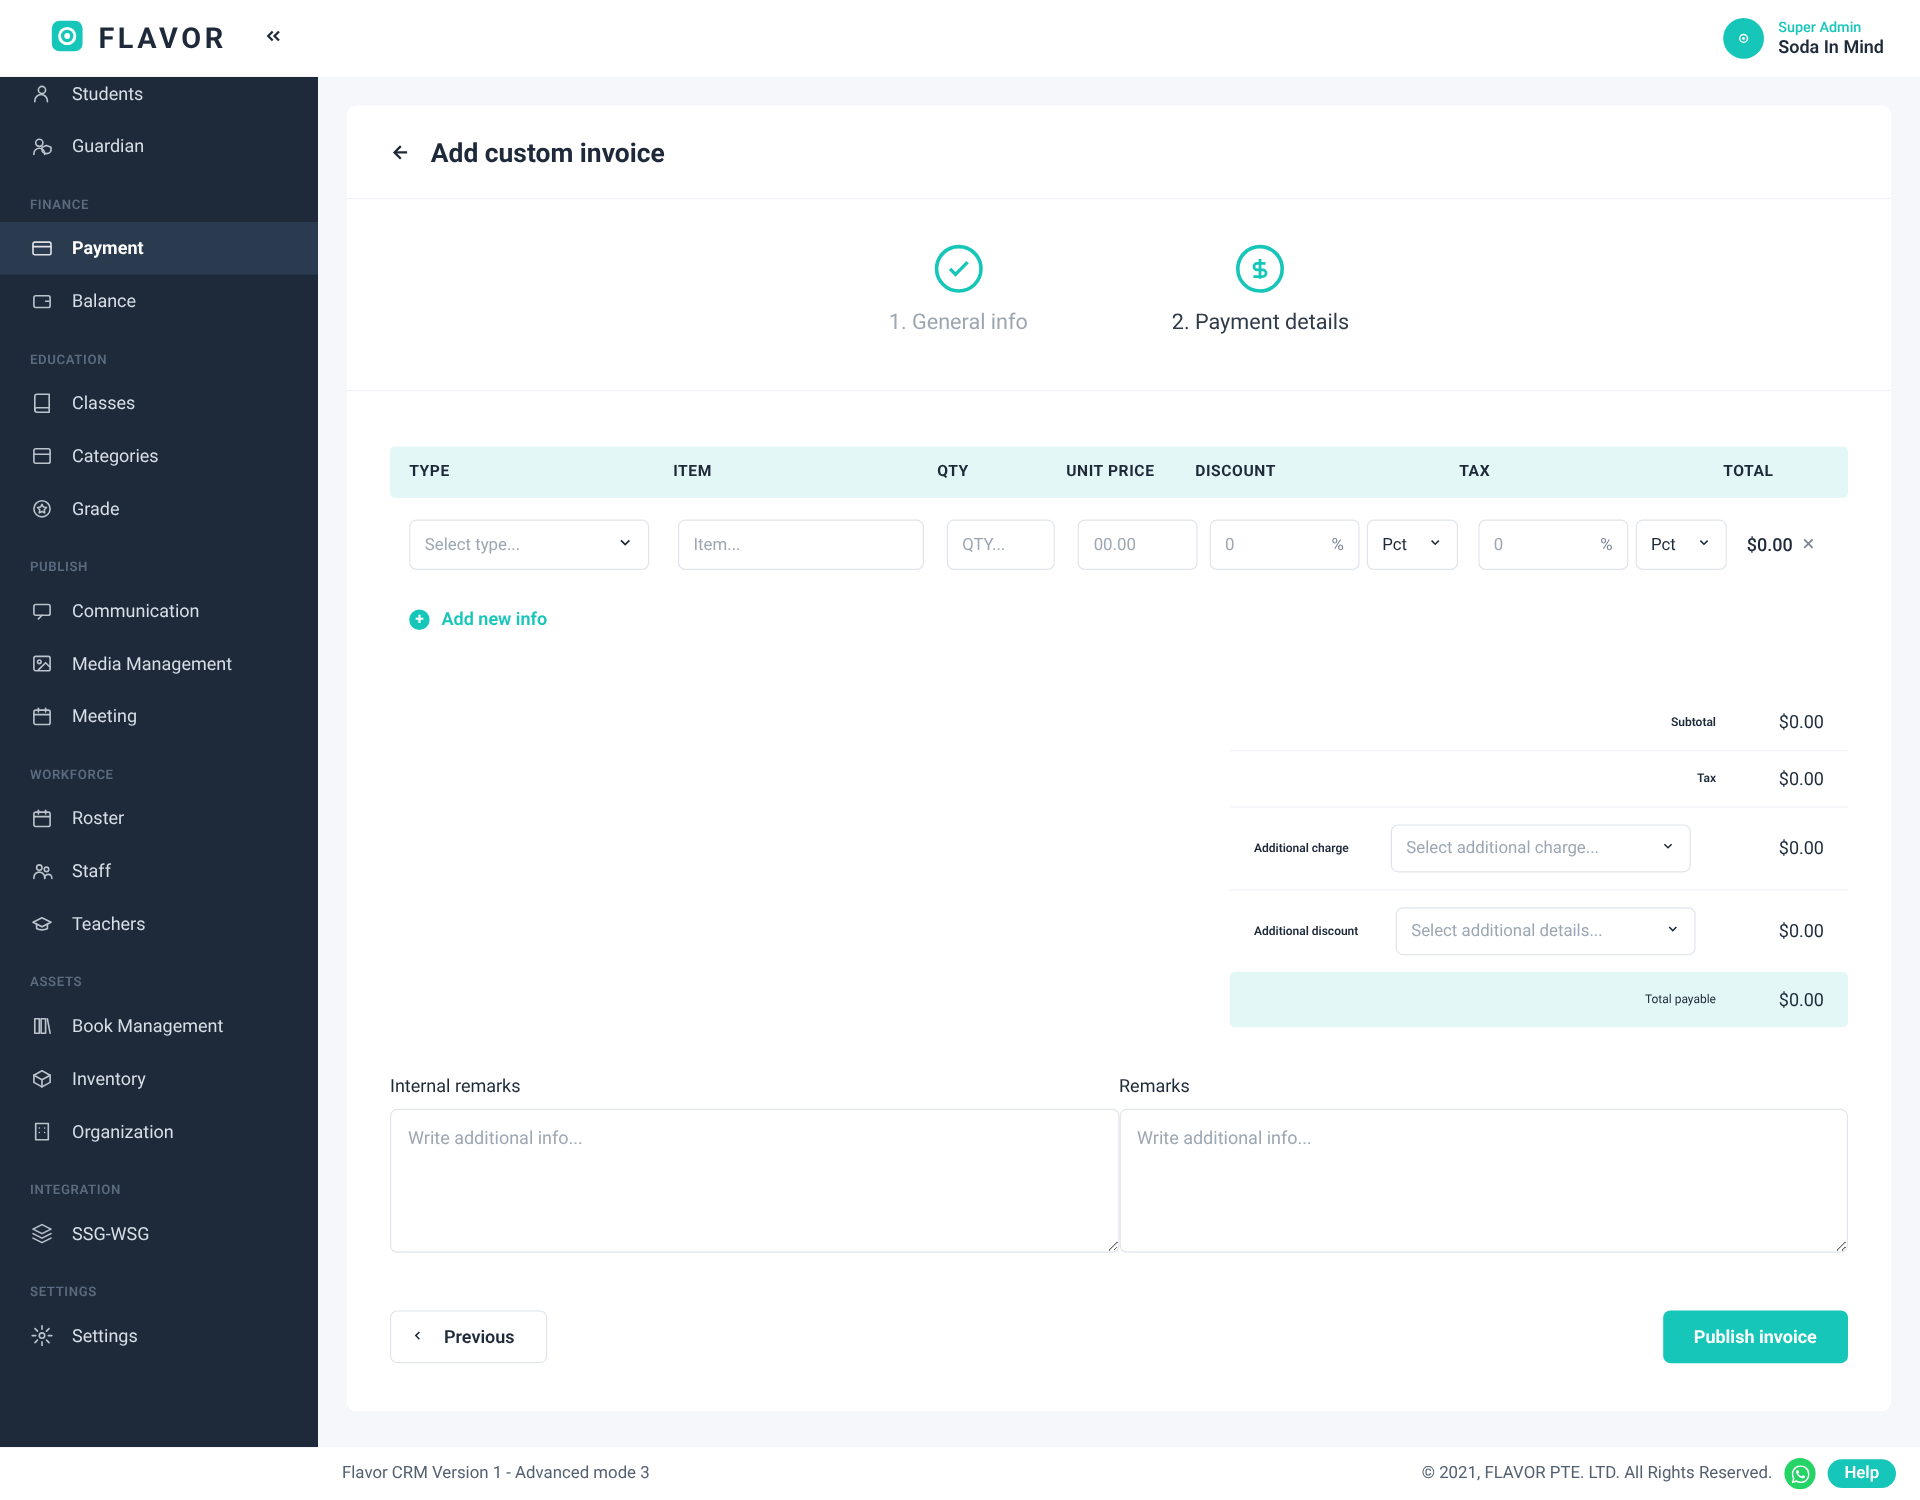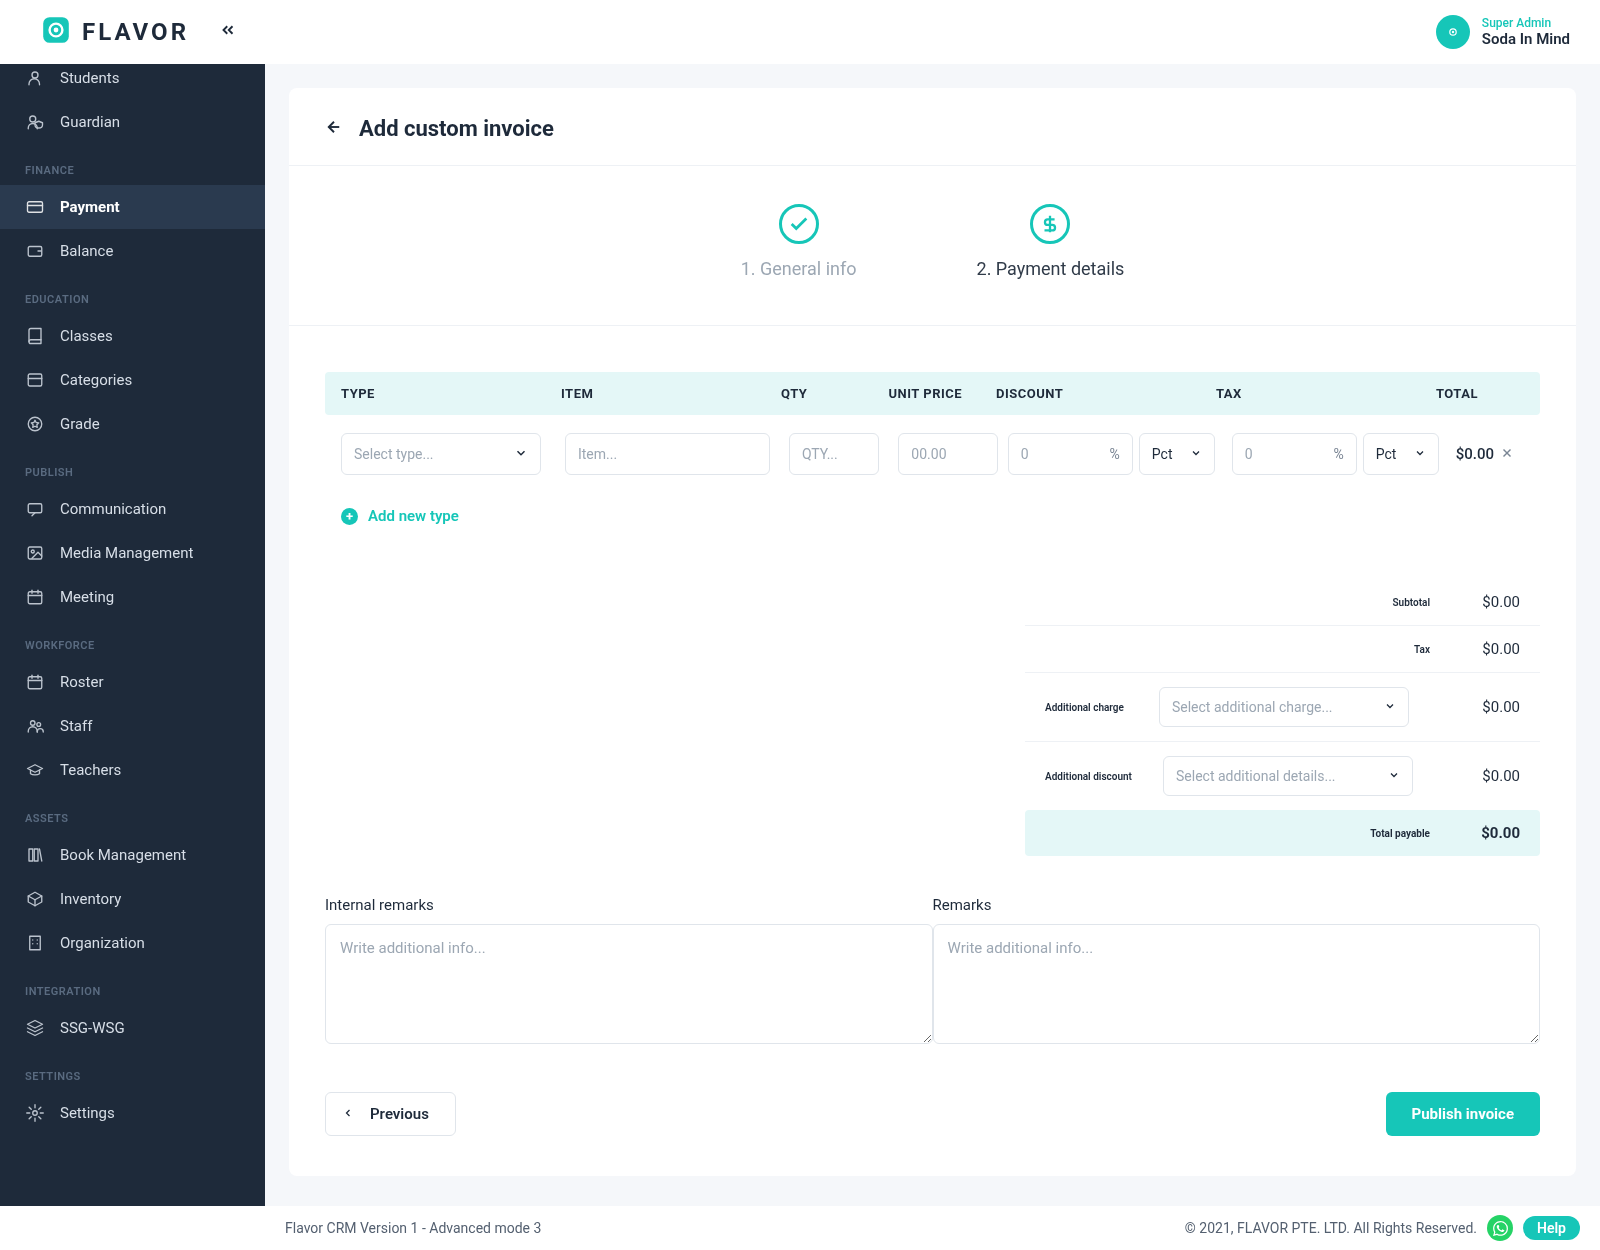--- a/index.html
+++ b/index.html
@@ -91,21 +91,21 @@
     .summary { display:flex; justify-content:flex-end; padding: 10px 36px 40px; }
     .summary-box { width: 515px; }
     .sum-row { display:flex; align-items:center; justify-content:space-between; padding: 14px 20px; border-bottom:1px solid #eef1f5; }
     .sum-row.no-border { border-bottom:none; }
     .sum-row .label { font-size:10px; color:#1e2a3a; font-weight:600; text-align:right; flex:1; }
     .sum-row .val { font-size:15px; color:#1e2a3a; width:90px; text-align:right; }
     .sum-row.with-select .label { flex:0 0 auto; margin-right:14px; }
     .sum-row.with-select { gap:0; }
     .sum-row.with-select .select { flex:1; max-width: 250px; height:40px; }
     .sum-row.total { background:#e4f7f7; border-radius:4px; border:none; }
-    .sum-row.total .label, .sum-row.total .val { font-weight:700; }
+    .sum-row.total .label, .sum-row.total .val { font-weight:400; }
     .sum-row .spacer { flex:1; }
     
     
     .remarks-wrap { display:flex; padding: 0 36px 28px; }
     .remark-col { flex:1; display:flex; flex-direction:column; gap:10px; }
     .remark-col label { font-size:15px; color:#1e2a3a; }
     .remark-col textarea { border:1px solid #e0e5eb; border-radius:6px; height:120px; padding:14px; font-size:15px; font-family:inherit; resize: both; }
     .remark-col textarea::placeholder { color:#9ca7b3; }
     
     
@@ -440,21 +440,21 @@
                 <svg width="14" height="14" viewBox="0 0 24 24" fill="none" stroke="#7a8594" stroke-width="2.5">
                     <line x1="18" y1="6" x2="6" y2="18"></line>
                     <line x1="6" y1="6" x2="18" y2="18"></line>
                   </svg>
               </span>
             </div>
           </div>
 
           <div class="add-item">
             <span class="plus">+</span>
-            <span>Add new type</span>
+            <span>Add new info</span>
           </div>
         </div>
       </div>
 
       <div class="summary">
         <div class="summary-box">
           <div class="sum-row">
             <span class="label">Subtotal</span>
             <span class="val">$0.00</span>
           </div>

